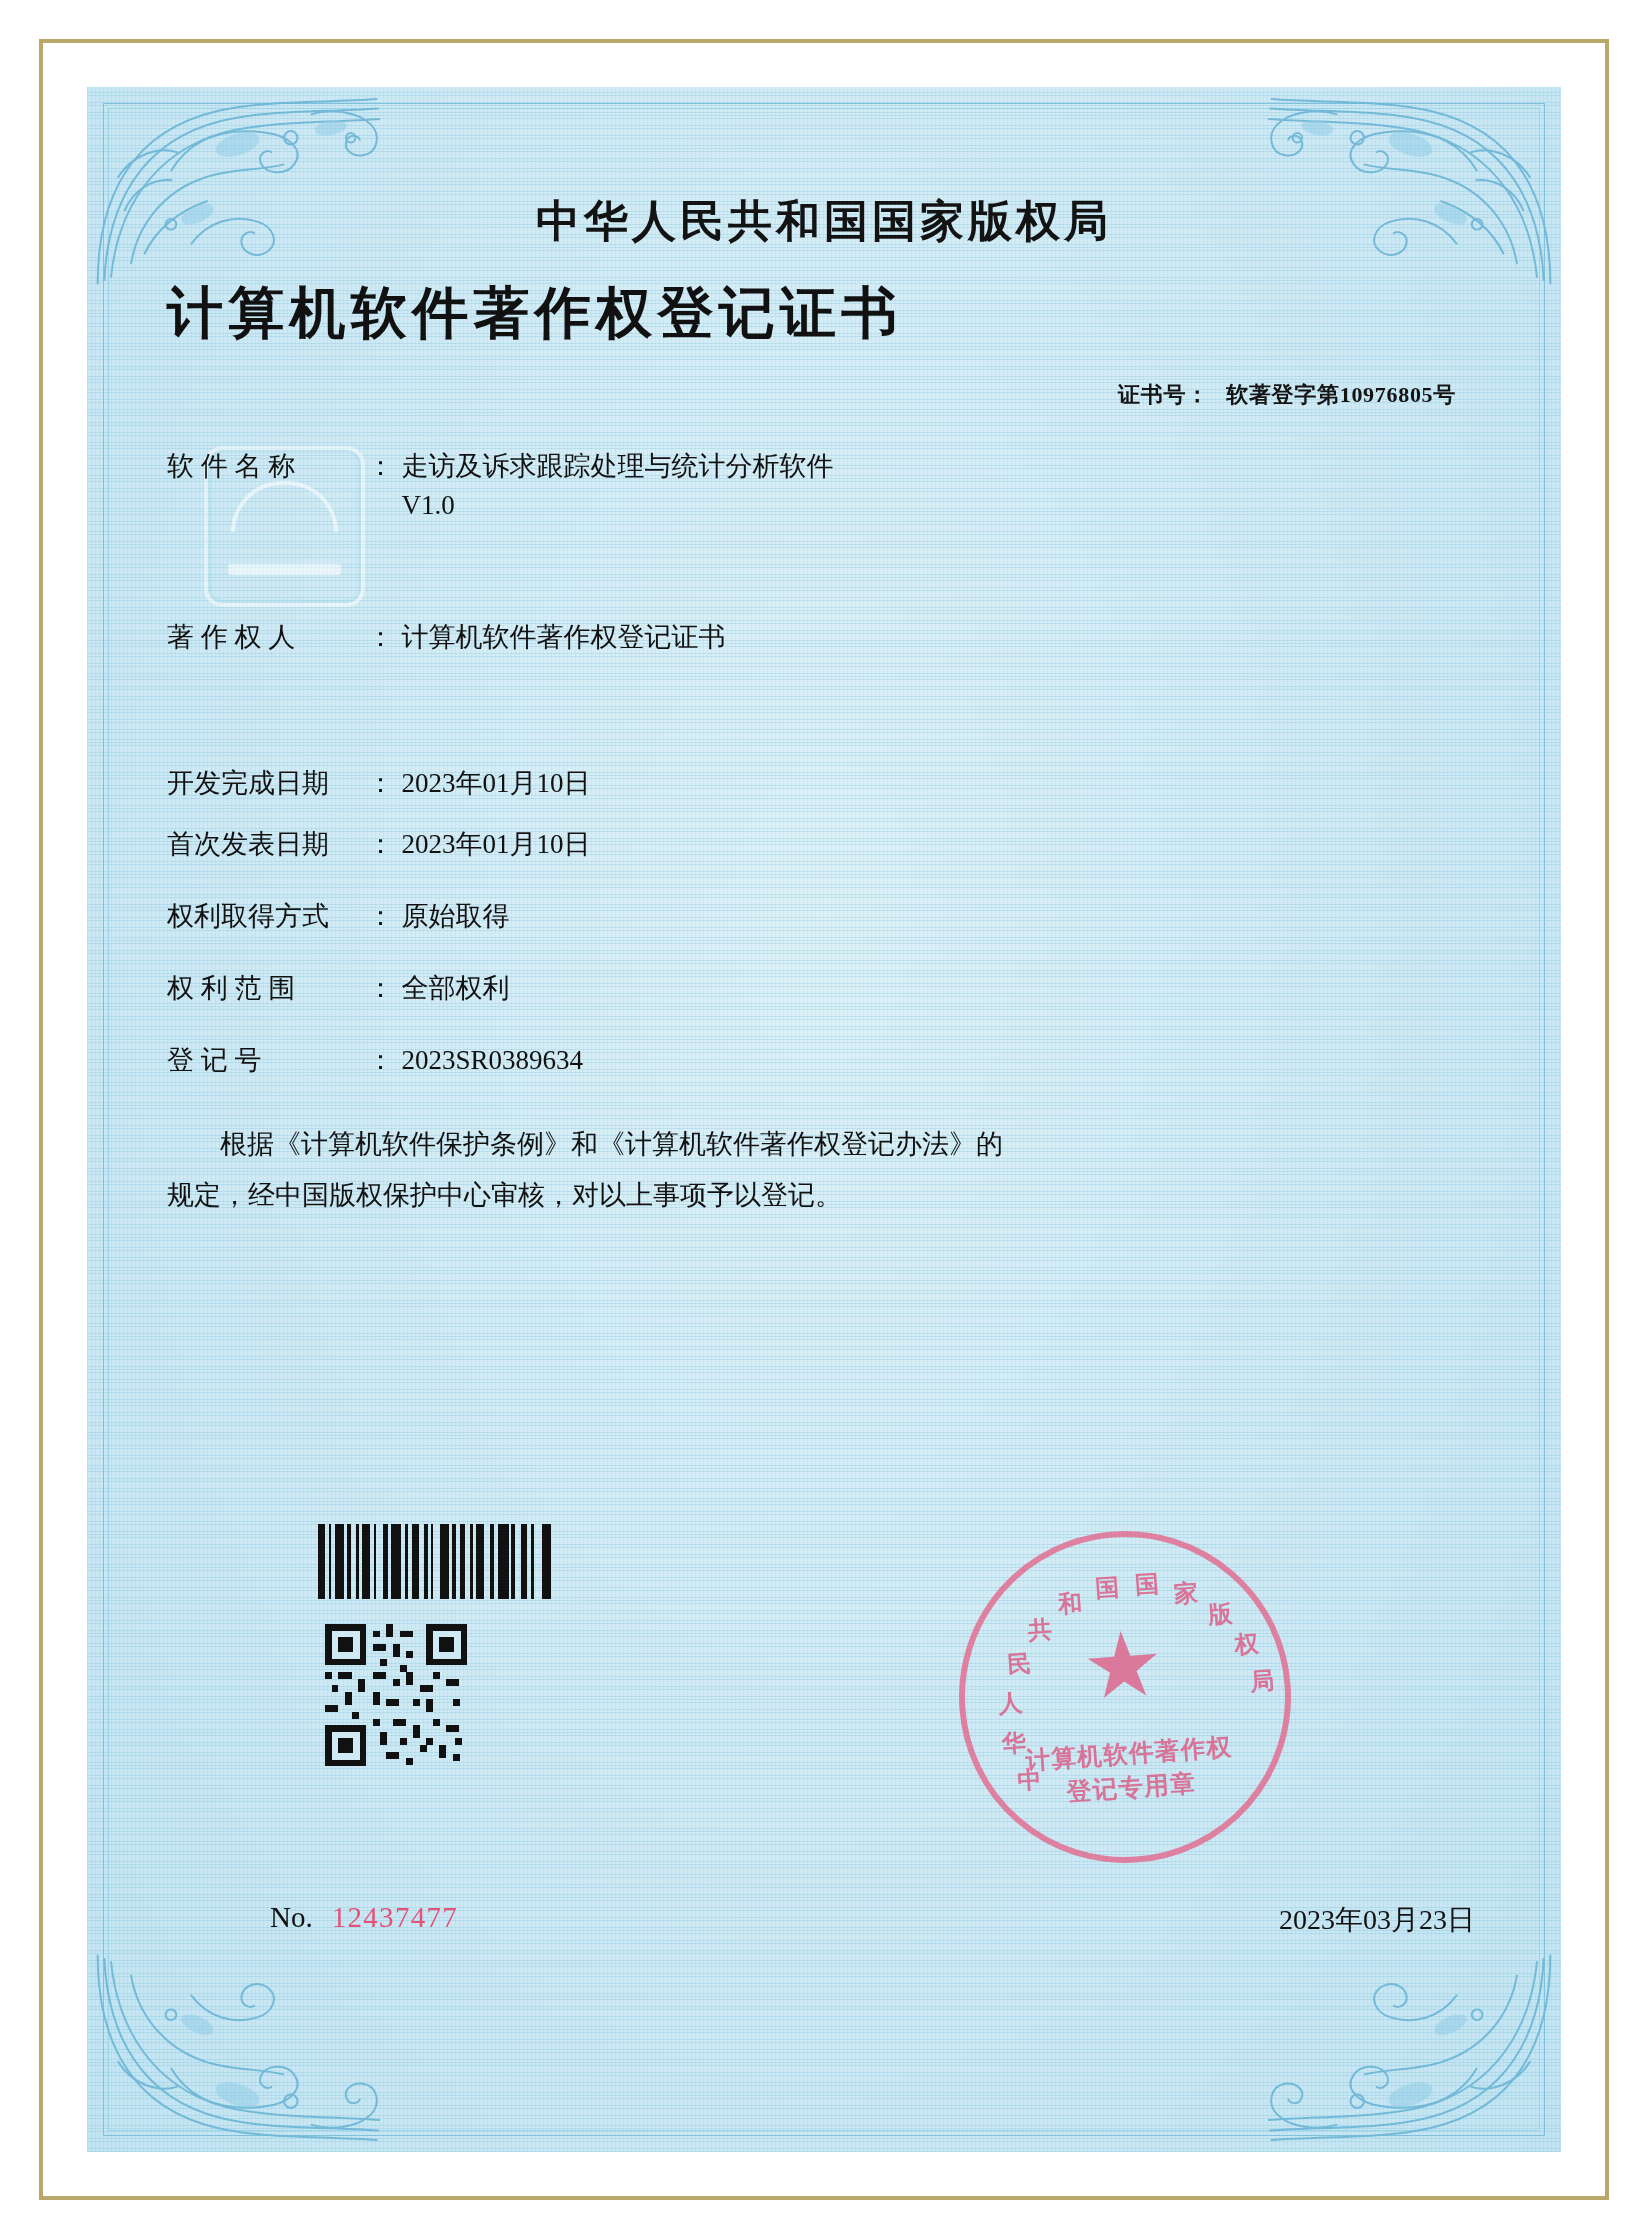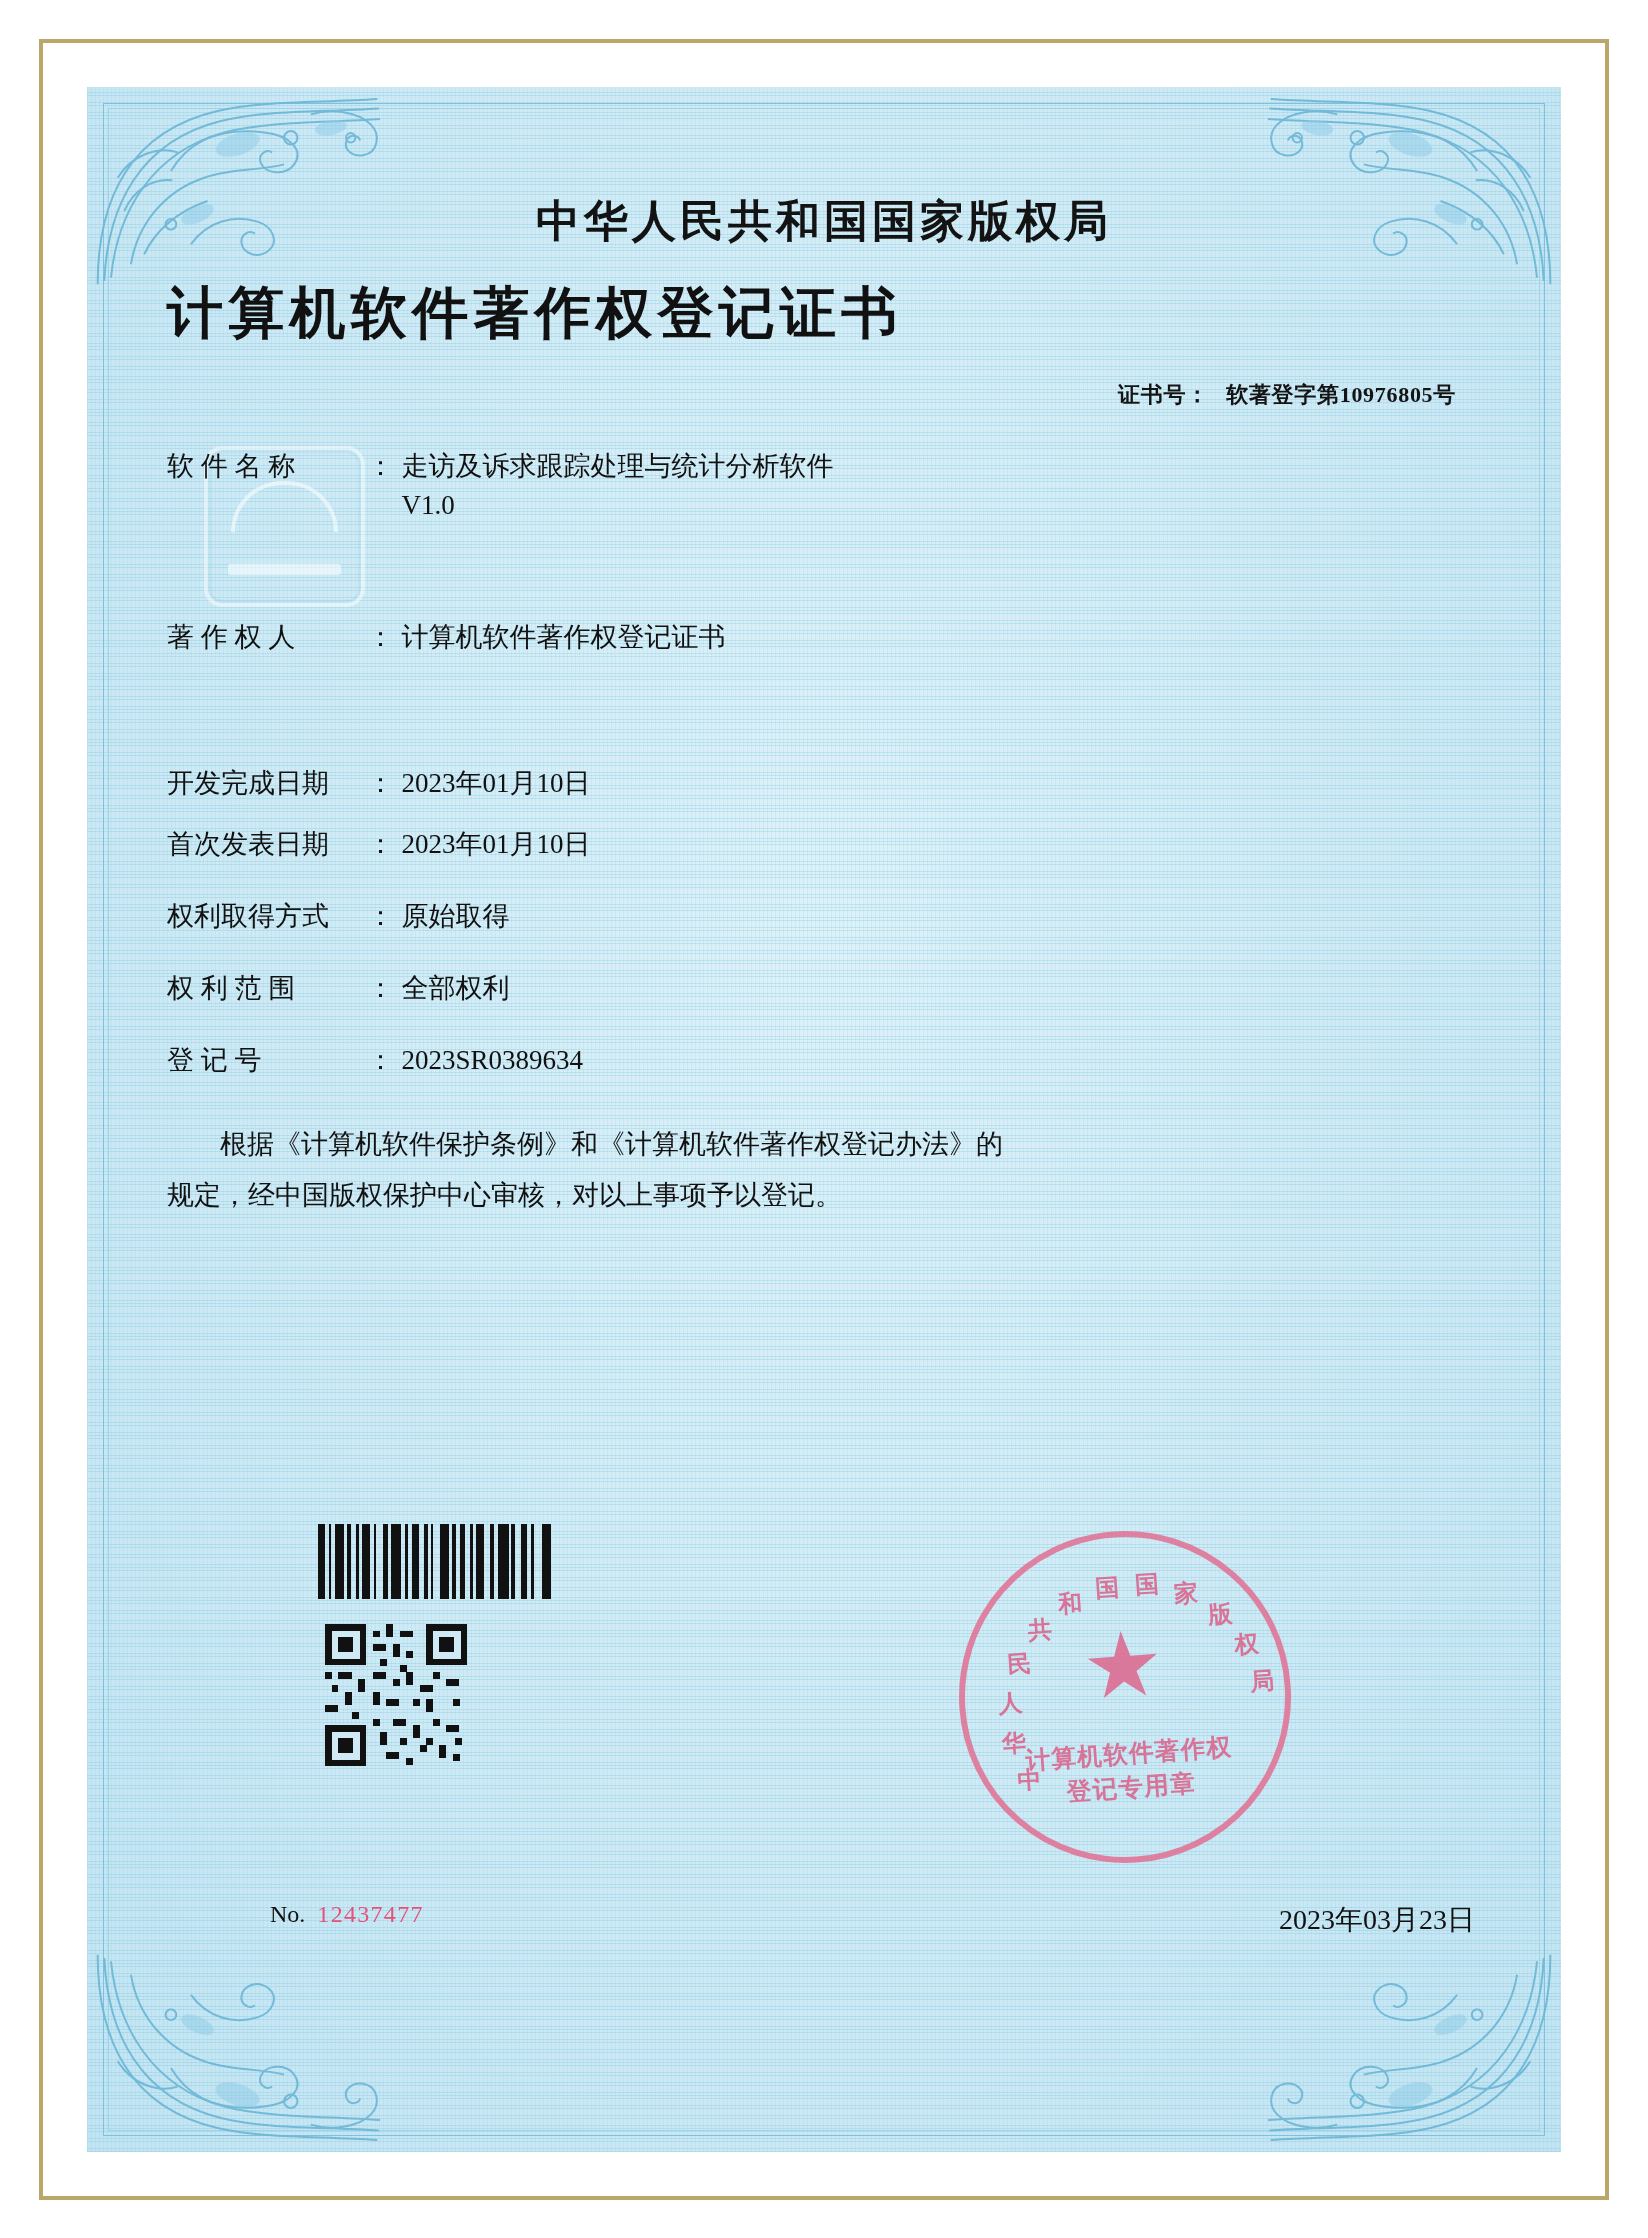--- a/index.html
+++ b/index.html
@@ -290,25 +290,25 @@
     font-family: "DejaVu Serif", "Liberation Serif", serif;
   }
   .seal .seal-l1 { top: 200px; }
   .seal .seal-l2 { top: 234px; }
 
   
   .footer-no {
     position: absolute;
     left: 270px;
     top: 1901px;
-    font-size: 24px;
+    font-size: 29px;
     color: #111;
     display: flex;
     align-items: baseline;
-    gap: 12px;
+    gap: 19px;
   }
   .footer-no .num {
     color: #e4527a;
     font-family: "Liberation Serif", serif;
     letter-spacing: 1.3px;
   }
   .footer-date {
     position: absolute;
     right: 173px;
     top: 1901px;

